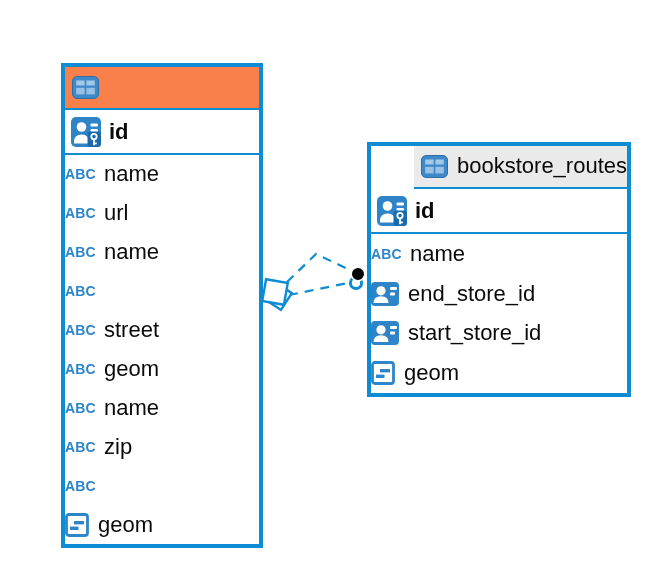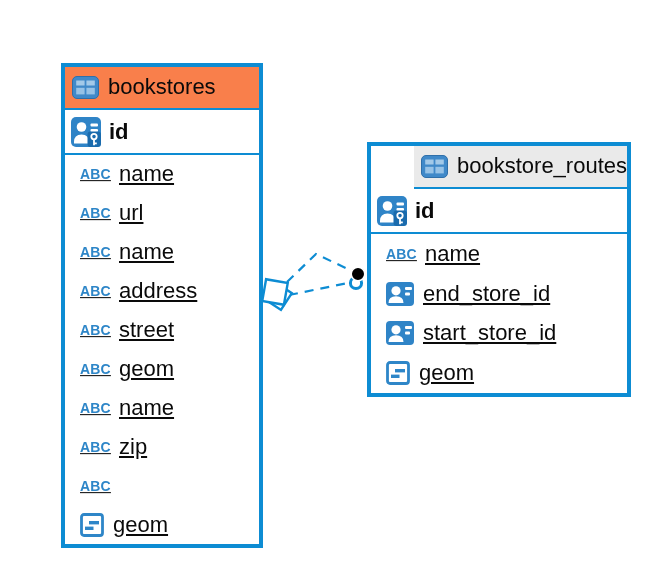--- a/index.html
+++ b/index.html
@@ -21,22 +21,22 @@
   .tbl-header .title{padding-bottom:1px;}
   .hdr-orange{background:#F97F4B;}
   .hdr-gray{background:#EAEAEA;margin-left:43px;}
   .tbl-rows{flex:1;display:flex;flex-direction:column;min-height:0;}
   .id-row{
     flex:none;height:43px;display:flex;align-items:center;
     padding-left:6px;gap:8px;border-bottom:2px solid #0D8CD3;
     font-weight:bold;font-size:22px;background:#fff;white-space:nowrap;
   }
   .col-row{
-    flex:1;display:flex;align-items:center;padding-left:15px;gap:9px;
-    font-size:22px;background:#fff;white-space:nowrap;text-decoration:underline;
+    flex:1;display:flex;align-items:center;padding-left:0;gap:9px;
+    font-size:22px;background:#fff;white-space:nowrap;
   }
   .cell-icon{flex:none;display:inline-flex;align-items:center;justify-content:center;}
   .cell-icon svg{display:block;}
   .abc{
     width:30px;font-weight:800;font-size:14px;letter-spacing:0.2px;
     color:#2E86C8;justify-content:flex-start;transform:scaleY(1.02);
   }
   .overlay{position:absolute;left:0;top:0;pointer-events:none;}
   .rel{fill:none;stroke:#0D8CD3;stroke-width:2.2;stroke-dasharray:9 7;}
   .dia{fill:#ffffff;stroke:#0D8CD3;stroke-width:2.4;}
@@ -50,21 +50,20 @@
     <div class="tbl-header hdr-orange">
       <span class="cell-icon">
         <svg width="27" height="23" viewBox="0 0 27 23">
           <rect x="0.5" y="0.5" width="26" height="22" rx="4.5" fill="#4089C9" stroke="#2F6FA9"></rect>
           <rect x="4.2" y="4.5" width="8.4" height="5" fill="#A3C9E8"></rect>
           <rect x="14.4" y="4.5" width="8.4" height="5" fill="#A3C9E8"></rect>
           <rect x="4.2" y="11.8" width="8.4" height="6.6" fill="#97C2E6"></rect>
           <rect x="14.4" y="11.8" width="8.4" height="6.6" fill="#97C2E6"></rect>
         </svg>
       </span>
-      <span class="title">bookstores</span>
     </div>
     <div class="tbl-rows">
         <div class="id-row">
           <span class="cell-icon">
             <svg width="30" height="30" viewBox="0 0 30 30">
               <rect width="30" height="30" rx="5" fill="#2F84C7"></rect>
               <circle cx="10.5" cy="10" r="4.8" fill="#fff"></circle>
               <path d="M3 25 q0 -7.5 7.5 -7.5 q7.5 0 7.5 7.5 l0 1.5 -15 0 z" fill="#fff"></path>
               <rect x="19.5" y="6.5" width="7.5" height="3" rx="1" fill="#fff"></rect>
               <rect x="19.5" y="12" width="7.5" height="3" rx="1" fill="#fff"></rect>
@@ -83,21 +82,20 @@
         <div class="col-row">
           <span class="cell-icon abc">ABC</span>
           <span class="cell-label">url</span>
         </div>
         <div class="col-row">
           <span class="cell-icon abc">ABC</span>
           <span class="cell-label">name</span>
         </div>
         <div class="col-row">
           <span class="cell-icon abc">ABC</span>
-          <span class="cell-label">address</span>
         </div>
         <div class="col-row">
           <span class="cell-icon abc">ABC</span>
           <span class="cell-label">street</span>
         </div>
         <div class="col-row">
           <span class="cell-icon abc">ABC</span>
           <span class="cell-label">geom</span>
         </div>
         <div class="col-row">

